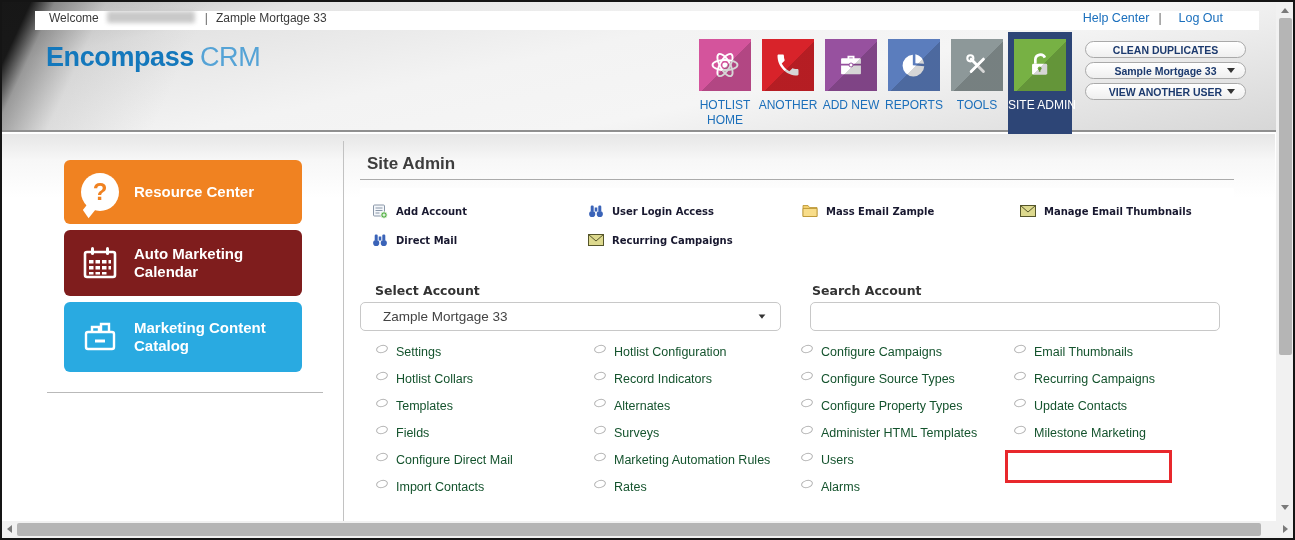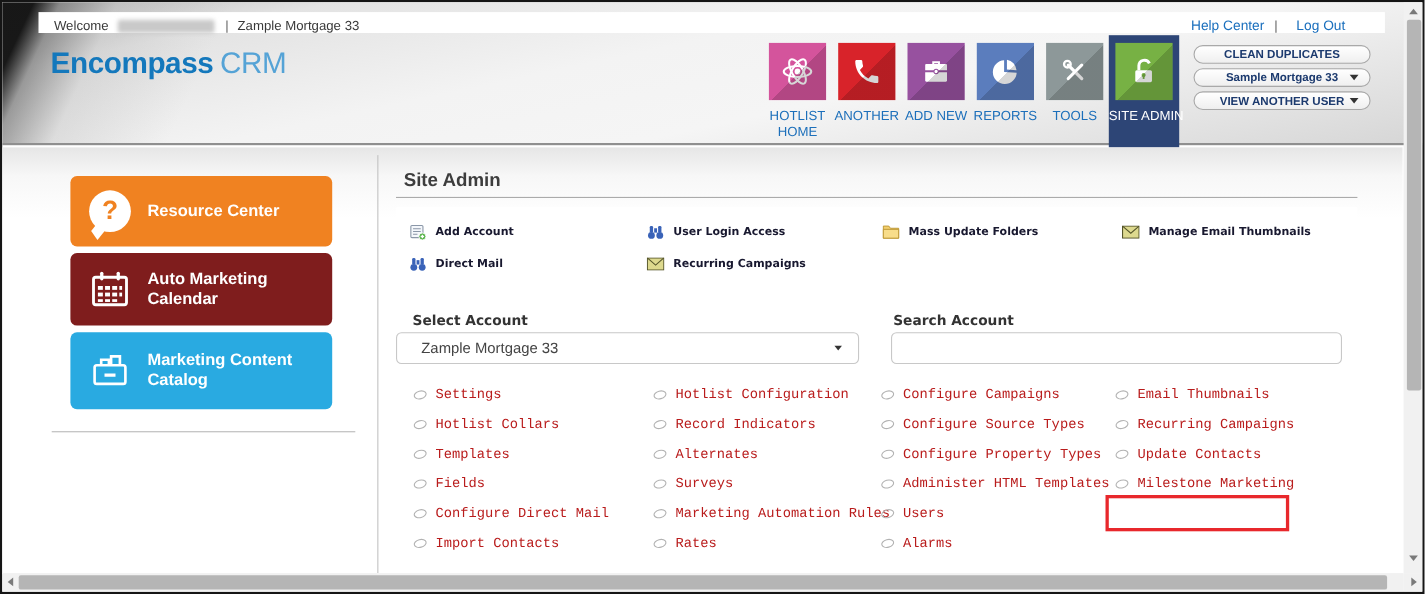--- a/index.html
+++ b/index.html
@@ -13,21 +13,21 @@
   
   .header {
     position:absolute; left:0; top:0; width:100%; height:130px;
     background:
       linear-gradient(115deg, rgba(18,18,18,.97) 0px, rgba(18,18,18,.97) 26px, rgba(90,90,90,.55) 48px, rgba(170,170,170,.25) 95px, rgba(220,220,220,0) 190px),
       linear-gradient(168deg, #b9b9b9 0%, #e3e3e3 16%, #f3f3f3 42%, #f5f5f5 62%, #d6d6d6 100%);
     border-bottom:2px solid #8f8f8f;
   }
   .welcome-strip {
     position:absolute; left:33px; top:9px; width:1224px; height:19px;
-    background:#ffffff; display:flex; align-items:flex-end;
+    background:#ffffff; display:flex; align-items:flex-start;
     font-size:12px; color:#3a3a3a; padding:0 14px;
   }
   .redacted {
     display:inline-block; width:88px; height:12px; margin:0 10px 0 8px;
     background:#c9c9c9; filter:blur(2px); border-radius:2px;
   }
   .ws-sep { color:#666; margin-right:8px; }
   .ws-right { margin-left:auto; display:flex; align-items:center; gap:9px; padding-right:22px; }
   .toplink { color:#1a6fbd; font-size:12.5px; cursor:pointer; }
 
@@ -111,22 +111,22 @@
     border:1px solid #c8c8c8; border-radius:5px; background:#fff;
     padding:0 10px; font-size:13px; color:#333; outline:none;
   }
 
   
   .links-grid {
     position:absolute; left:374px; top:343px;
     display:grid; grid-template-columns:218px 207px 213px 230px;
     grid-template-rows:repeat(6,27px); grid-auto-flow:column;
   }
-  .glink { display:flex; align-items:center; gap:8px; cursor:pointer;
-    font-family:Liberation Mono, monospace; font-size:12.5px; color:#b91c1c; white-space:nowrap; }
+  .glink { display:flex; gap:8px; cursor:pointer;
+    font-family:Liberation Sans, sans-serif; font-size:12.5px; color:#14532d; white-space:nowrap; }
   .ring { flex:0 0 auto; width:12px; height:8px; border:1.6px solid #b2b2b2; border-radius:50%; transform:rotate(-15deg); }
   .highlight-box { position:absolute; left:1003px; top:448px; width:167px; height:33px; border:3px solid #e8282c; z-index:5; }
 
   
   .vsb { position:absolute; left:1274px; top:0; width:19px; height:519px; background:#f1f1f1; }
   .vsb .arrow-up { position:absolute; left:5px; top:6px; }
   .vsb .arrow-down { position:absolute; left:5px; top:503px; }
   .vsb-thumb { position:absolute; left:3px; top:16px; width:13px; height:337px; background:#b5b5b5; border-radius:2px; }
   .hsb { position:absolute; left:0; top:519px; width:1274px; height:17px; background:#f1f1f1; }
   .hsb .arrow-left { position:absolute; left:5px; top:4px; }
@@ -325,21 +325,21 @@
       </span>
       <span>User Login Access</span>
     </div>
     <div class="tb-item tb-r1 tb-c3">
       <span>
         <svg width="16" height="14" viewBox="0 0 16 14">
             <path d="M1 1.5h5l1.5 2H15v9H1z" fill="#f3cf6d" stroke="#b8922f" stroke-width=".8"></path>
             <path d="M1 4.5h14v8H1z" fill="#f8dd8a" stroke="#b8922f" stroke-width=".8"></path>
           </svg>
       </span>
-      <span>Mass Update Folders</span>
+      <span>Mass Email Zample</span>
     </div>
     <div class="tb-item tb-r1 tb-c4">
       <span>
         <svg width="16" height="12" viewBox="0 0 16 12">
             <rect x=".5" y=".5" width="15" height="11" fill="#ddd98e" stroke="#55552a"></rect>
             <path d="M.5.5L8 7 15.5.5" fill="none" stroke="#55552a"></path>
           </svg>
       </span>
       <span>Manage Email Thumbnails</span>
     </div>

